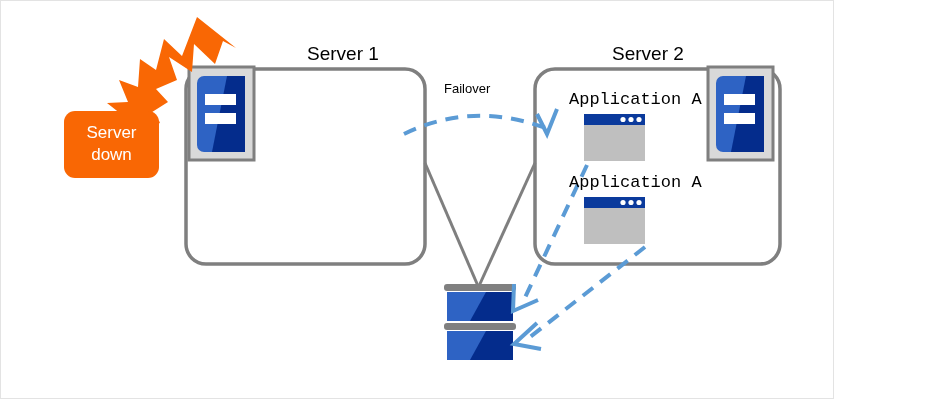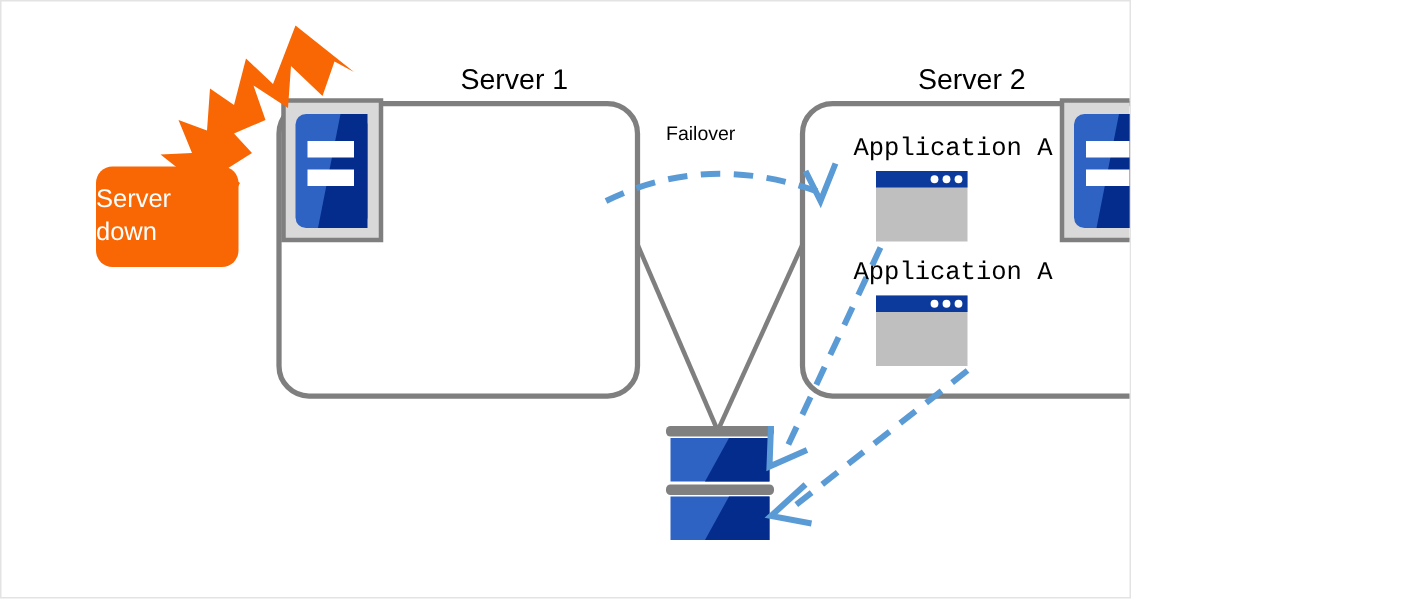--- a/index.html
+++ b/index.html
@@ -8,21 +8,21 @@
     background: #ffffff;
   }
   body {
     width: 948px;
     height: 401px;
     font-family: "Liberation Sans", sans-serif;
     overflow: hidden;
   }
   #canvas {
     position: relative;
-    width: 754px;
+    width: 834px;
     height: 399px;
     border: 1px solid #e3e3e3;
     background: #ffffff;
     box-sizing: border-box;
     overflow: hidden;
   }
   #vector-layer {
     position: absolute;
     left: 0;
     top: 0;
@@ -46,20 +46,21 @@
     font-size: 13px;
   }
   .disk-label {
     font-size: 19px;
   }
   .down-text {
     position: absolute;
     color: #ffffff;
     font-size: 17px;
     line-height: 22px;
+    text-align: center;
     white-space: pre-line;
     font-family: "Liberation Sans", sans-serif;
   }
 </style>
 </head>
 <body>
 
 <div id="canvas">
 
   <svg id="vector-layer" viewBox="0 0 946 399">

